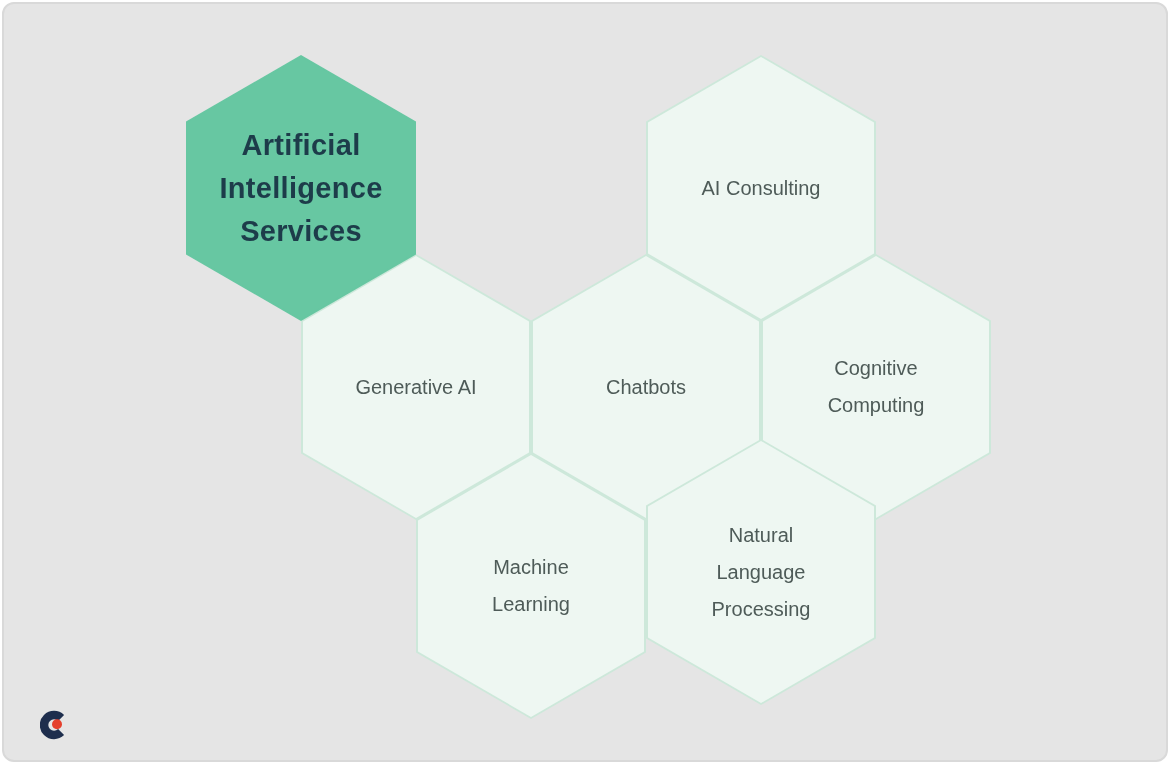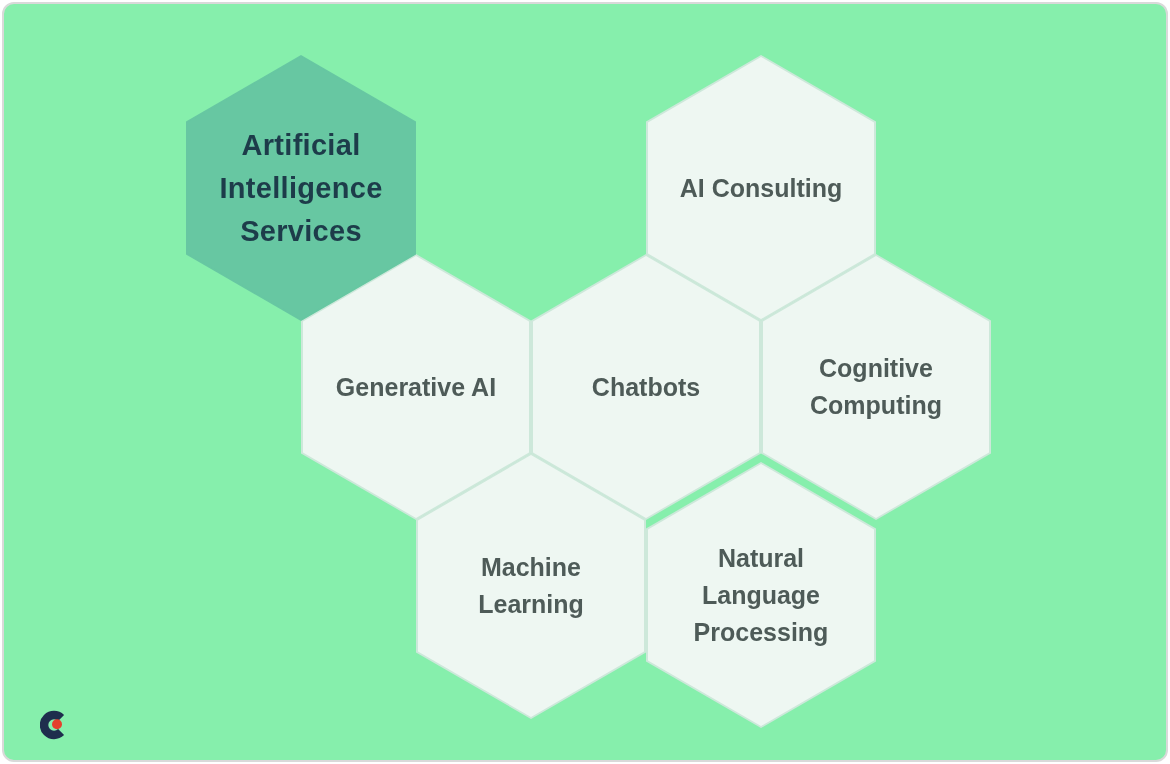--- a/index.html
+++ b/index.html
@@ -10,21 +10,21 @@
     height: 764px;
     background: #ffffff;
     font-family: "Liberation Sans", "DejaVu Sans", sans-serif;
     overflow: hidden;
   }
   .frame {
     position: absolute;
     inset: 2px;
     border: 2px solid #d9d9d9;
     border-radius: 12px;
-    background: #86efac;
+    background: #e5e5e5;
   }
   .canvas {
     position: absolute;
     inset: 0;
   }
   .hex {
     position: absolute;
     width: 230px;
     height: 266px;
   }
@@ -40,25 +40,24 @@
   .hex.primary .hex-shape { background: #67c7a2; }
   .hex.primary .hex-inner { background: #67c7a2; }
   .hex-label {
     position: absolute;
     inset: 0;
     display: flex;
     align-items: center;
     justify-content: center;
     text-align: center;
     white-space: pre-line;
-    font-size: 25px;
+    font-size: 20px;
     line-height: 37px;
     color: #4e5b58;
     z-index: 3;
-    font-weight: bold;
   }
   .hex.primary .hex-label {
     font-size: 29px;
     line-height: 43px;
     font-weight: 700;
     color: #1d3c4a;
     letter-spacing: 0.3px;
   }
   .logo {
     position: absolute;
@@ -108,21 +107,21 @@
 Learning</div>
     </div>
 
     <div class="hex light" style="left:757px; top:250px">
       <div class="hex-shape"></div>
       <div class="hex-inner"></div>
       <div class="hex-label">Cognitive
 Computing</div>
     </div>
 
-    <div class="hex light" style="left:642px; top:458px">
+    <div class="hex light" style="left:642px; top:435px">
       <div class="hex-shape"></div>
       <div class="hex-inner"></div>
       <div class="hex-label">Natural
 Language
 Processing</div>
     </div>
 
     <div class="logo">
       <svg width="30" height="34" viewBox="0 0 30 32">
         <path d="M 21.1 8.9 A 10 10 0 1 0 21.1 23.1" fill="none" stroke="#1e2e4d" stroke-width="8.5"></path>

